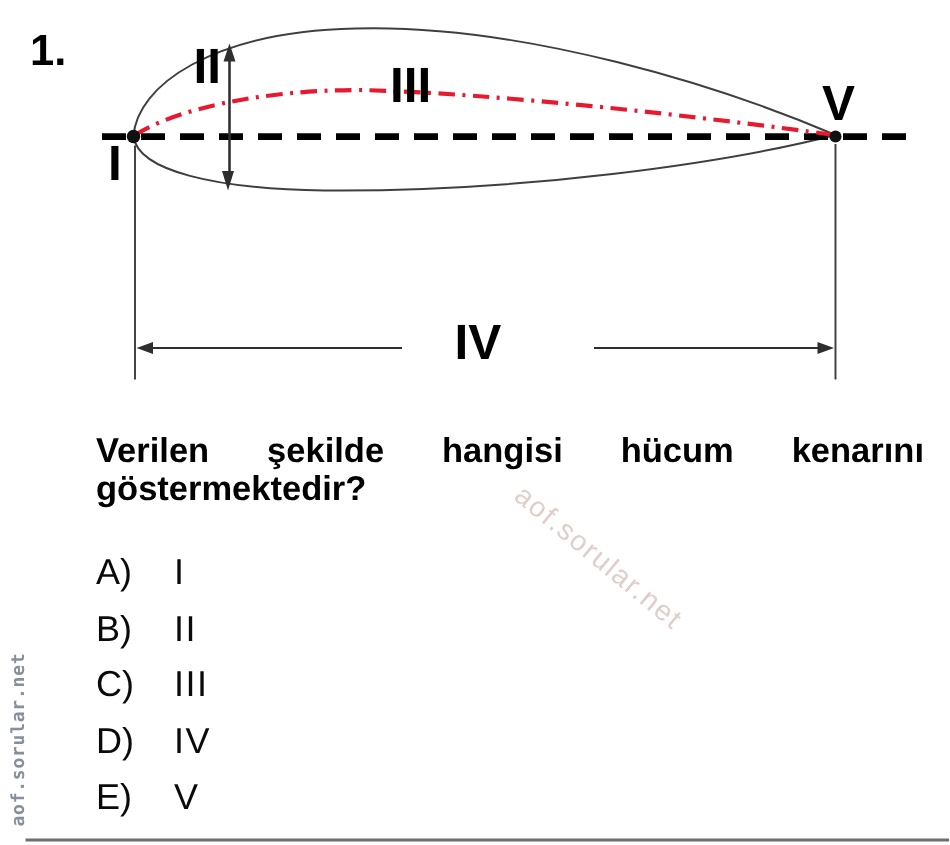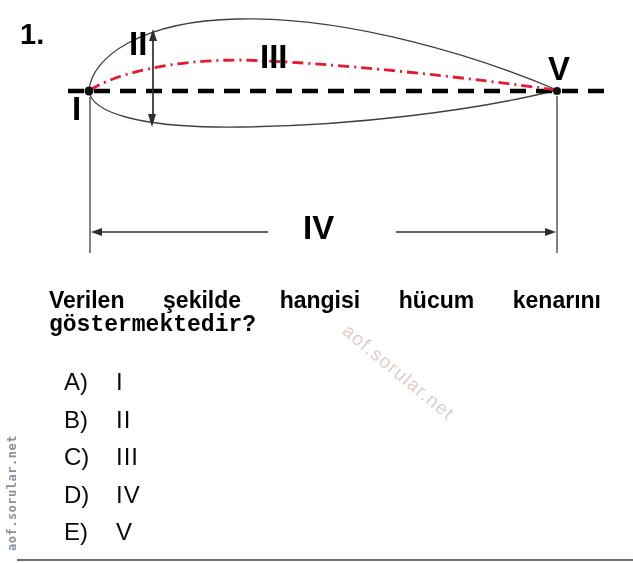--- a/index.html
+++ b/index.html
@@ -7,25 +7,25 @@
     position:relative;width:633px;height:563px;background:#ffffff;
     font-family:"Liberation Sans",sans-serif;overflow:hidden;
   }
   .diagram-svg{position:absolute;left:0;top:0;}
   .diag-label{
     position:absolute;font-weight:bold;color:#000;font-size:33px;line-height:1;
     font-family:"Liberation Sans",sans-serif;white-space:nowrap;
   }
   .q-number{position:absolute;left:20px;top:20px;font-size:29px;font-weight:bold;color:#000;line-height:1;}
   .question{
-    position:absolute;left:49px;top:288px;width:552px;
+    position:absolute;left:64px;top:288px;width:552px;
     font-size:23px;font-weight:bold;color:#000;line-height:24.5px;
   }
   .question .line1{text-align:justify;text-align-last:justify;}
-  .question .line2{text-align:left;font-family:Liberation Mono, monospace;}
+  .question .line2{text-align:left;}
   .options{position:absolute;left:64px;top:363px;width:300px;}
   .option-row{display:flex;height:37.5px;line-height:37.5px;font-size:24px;color:#0a0a0a;}
   .option-letter{width:52px;}
   .option-value{letter-spacing:1px;}
   .wm-center{
     position:absolute;left:352px;top:320px;
     transform:rotate(39.5deg);transform-origin:0 0;
     font-size:19px;letter-spacing:1.2px;color:#decfca;white-space:nowrap;
   }
   .wm-left{

